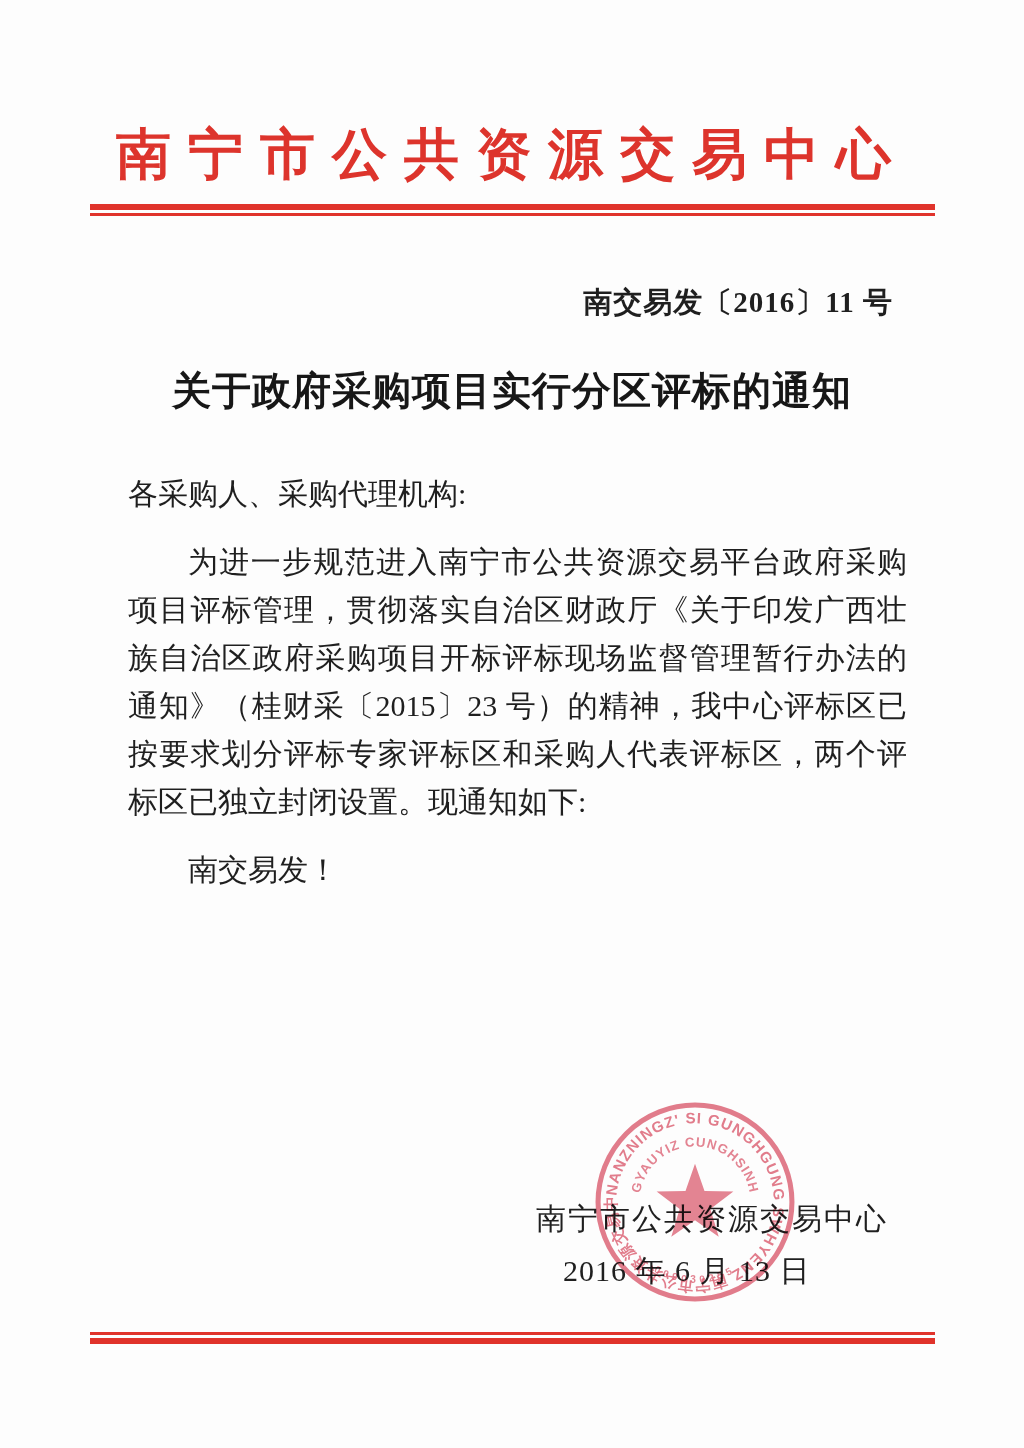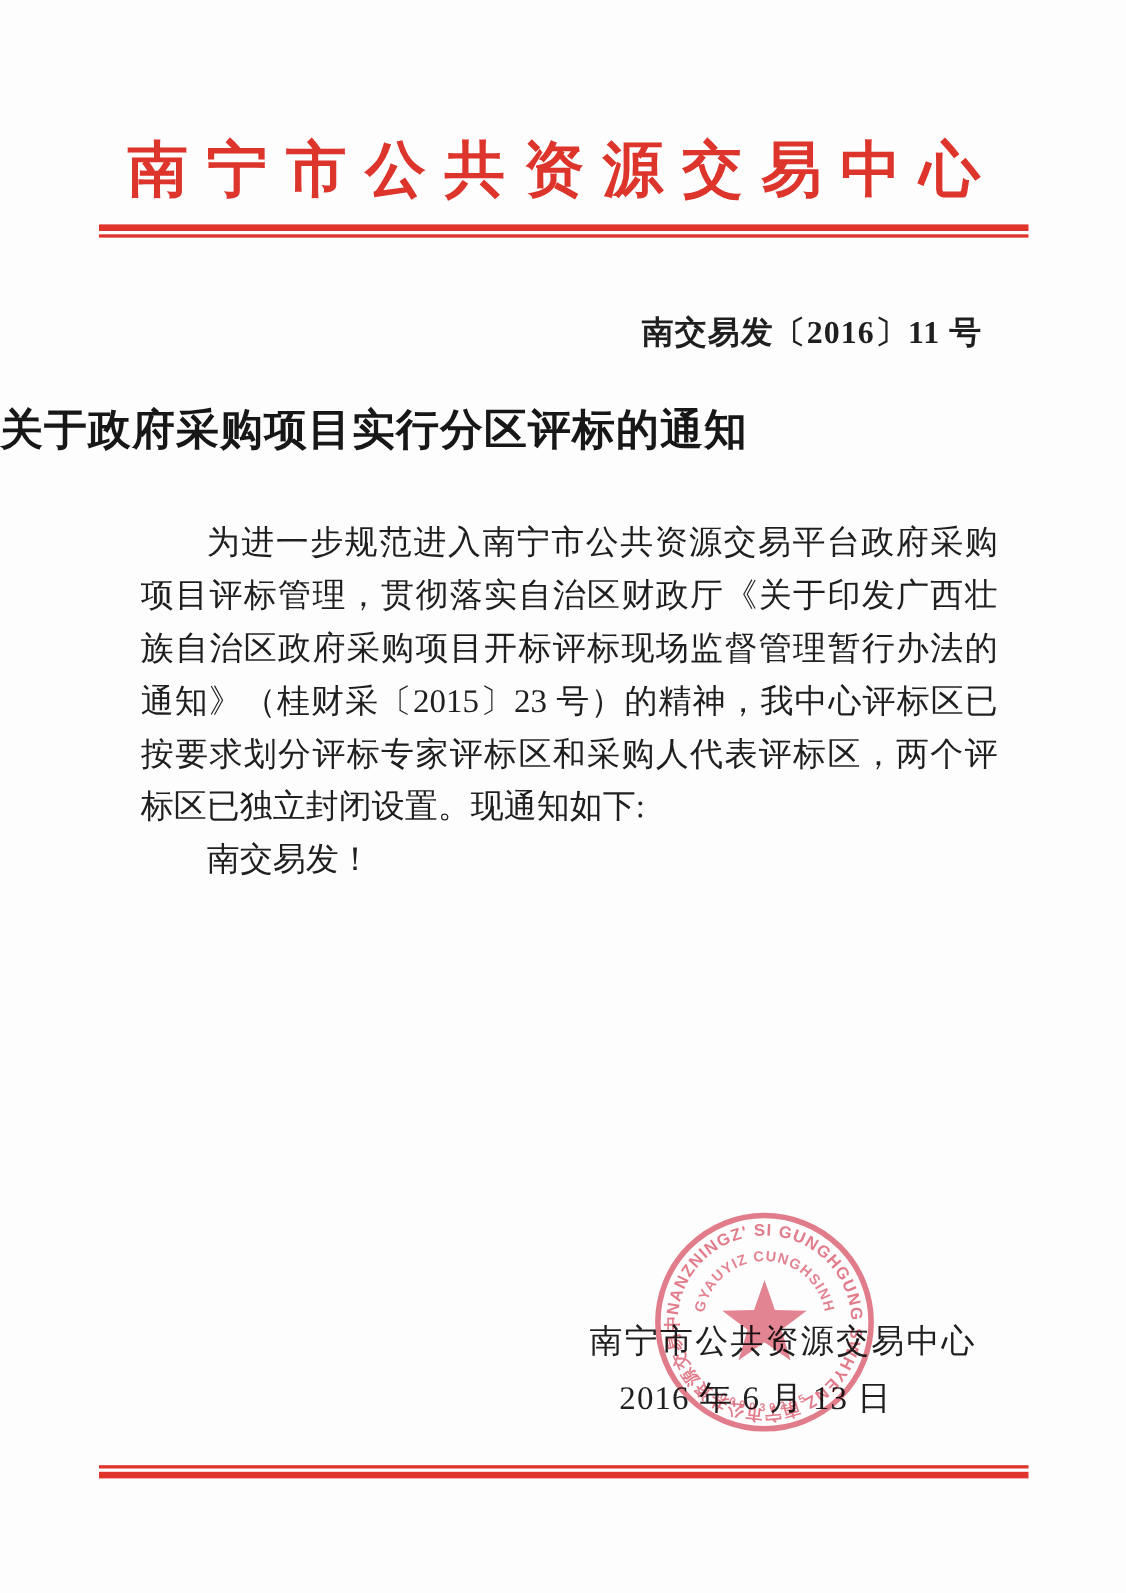--- a/index.html
+++ b/index.html
@@ -24,32 +24,33 @@
   .rule-top .gap   { height:3px; background:transparent; }
   .rule-top .thin  { height:3px; background:#e0332b; }
   .doc-number {
     position:absolute; top:283px; right:131px;
     font-size:29px; letter-spacing:1px;
     white-space:nowrap;
     font-weight:bold;
   }
   .doc-title {
     position:absolute; top:364px; left:0; width:1024px;
+    text-align:center;
     font-size:39px; font-weight:bold;
     letter-spacing:1px;
     color:#171717;
     white-space:nowrap;
   }
   .body-text {
     position:absolute; top:470px; left:128px; width:779px;
     font-size:30px; line-height:48px;
     text-align:justify;
   }
   .salutation { text-indent:0; }
-  .para { text-indent:2em; }
+  .para { text-indent:2em;margin-top:20px; }
   .signature-org {
     position:absolute; top:1199px; left:536px;
     font-size:30px; letter-spacing:2px;
     white-space:nowrap;
   }
   .signature-date {
     position:absolute; top:1251px; left:563px;
     font-size:30px; letter-spacing:1px;
     white-space:nowrap;
   }
@@ -78,20 +79,21 @@
   <div class="thick"></div>
     <div class="gap"></div>
     <div class="thin"></div>
 </div>
 
 <div class="doc-number">南交易发〔2016〕11 号</div>
 
 <h1 class="doc-title">关于政府采购项目实行分区评标的通知</h1>
 
 <div class="body-text">
+  <p class="salutation">各采购人、采购代理机构:</p>
   <div>
       <p class="para">为进一步规范进入南宁市公共资源交易平台政府采购项目评标管理，贯彻落实自治区财政厅《关于印发广西壮族自治区政府采购项目开标评标现场监督管理暂行办法的通知》（桂财采〔2015〕23 号）的精神，我中心评标区已按要求划分评标专家评标区和采购人代表评标区，两个评标区已独立封闭设置。现通知如下:</p>
       <p class="para">南交易发！</p>
     </div>
 </div>
 
 <div class="signature-org">南宁市公共资源交易中心</div>
 <div class="signature-date">2016 年 6 月 13 日</div>
 
 <svg class="stamp" viewBox="0 0 204 204" xmlns="http://www.w3.org/2000/svg">

